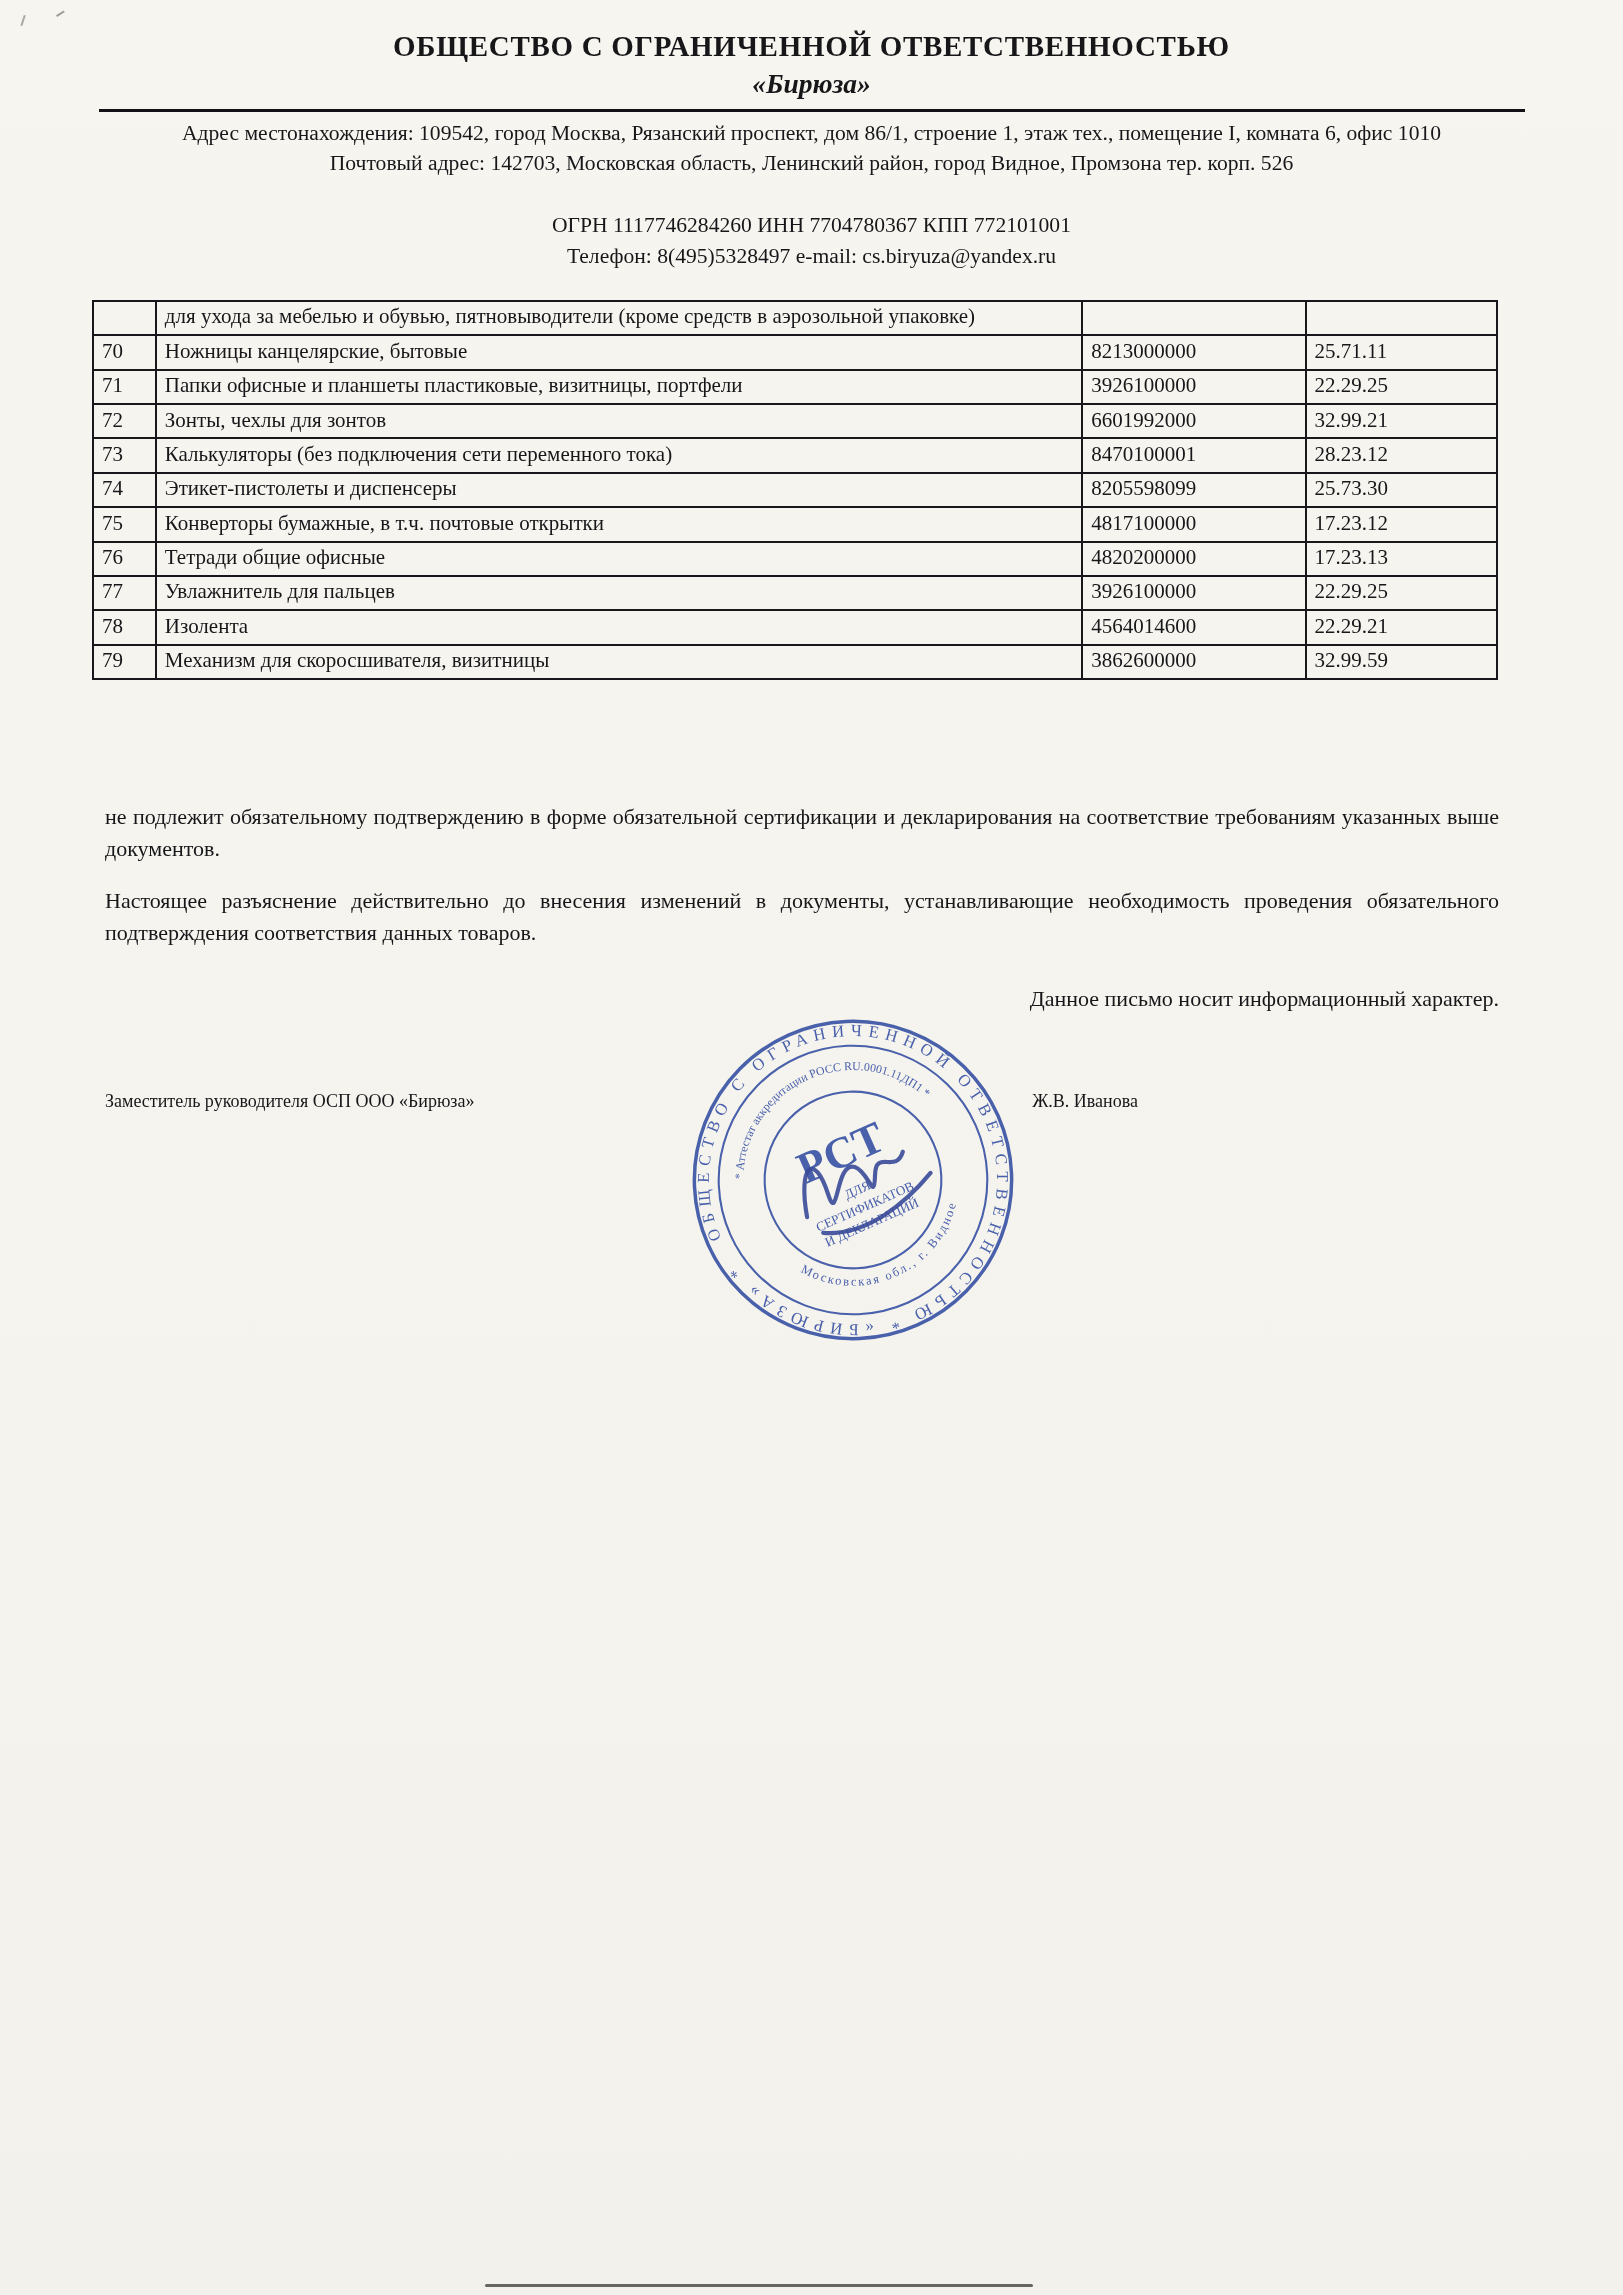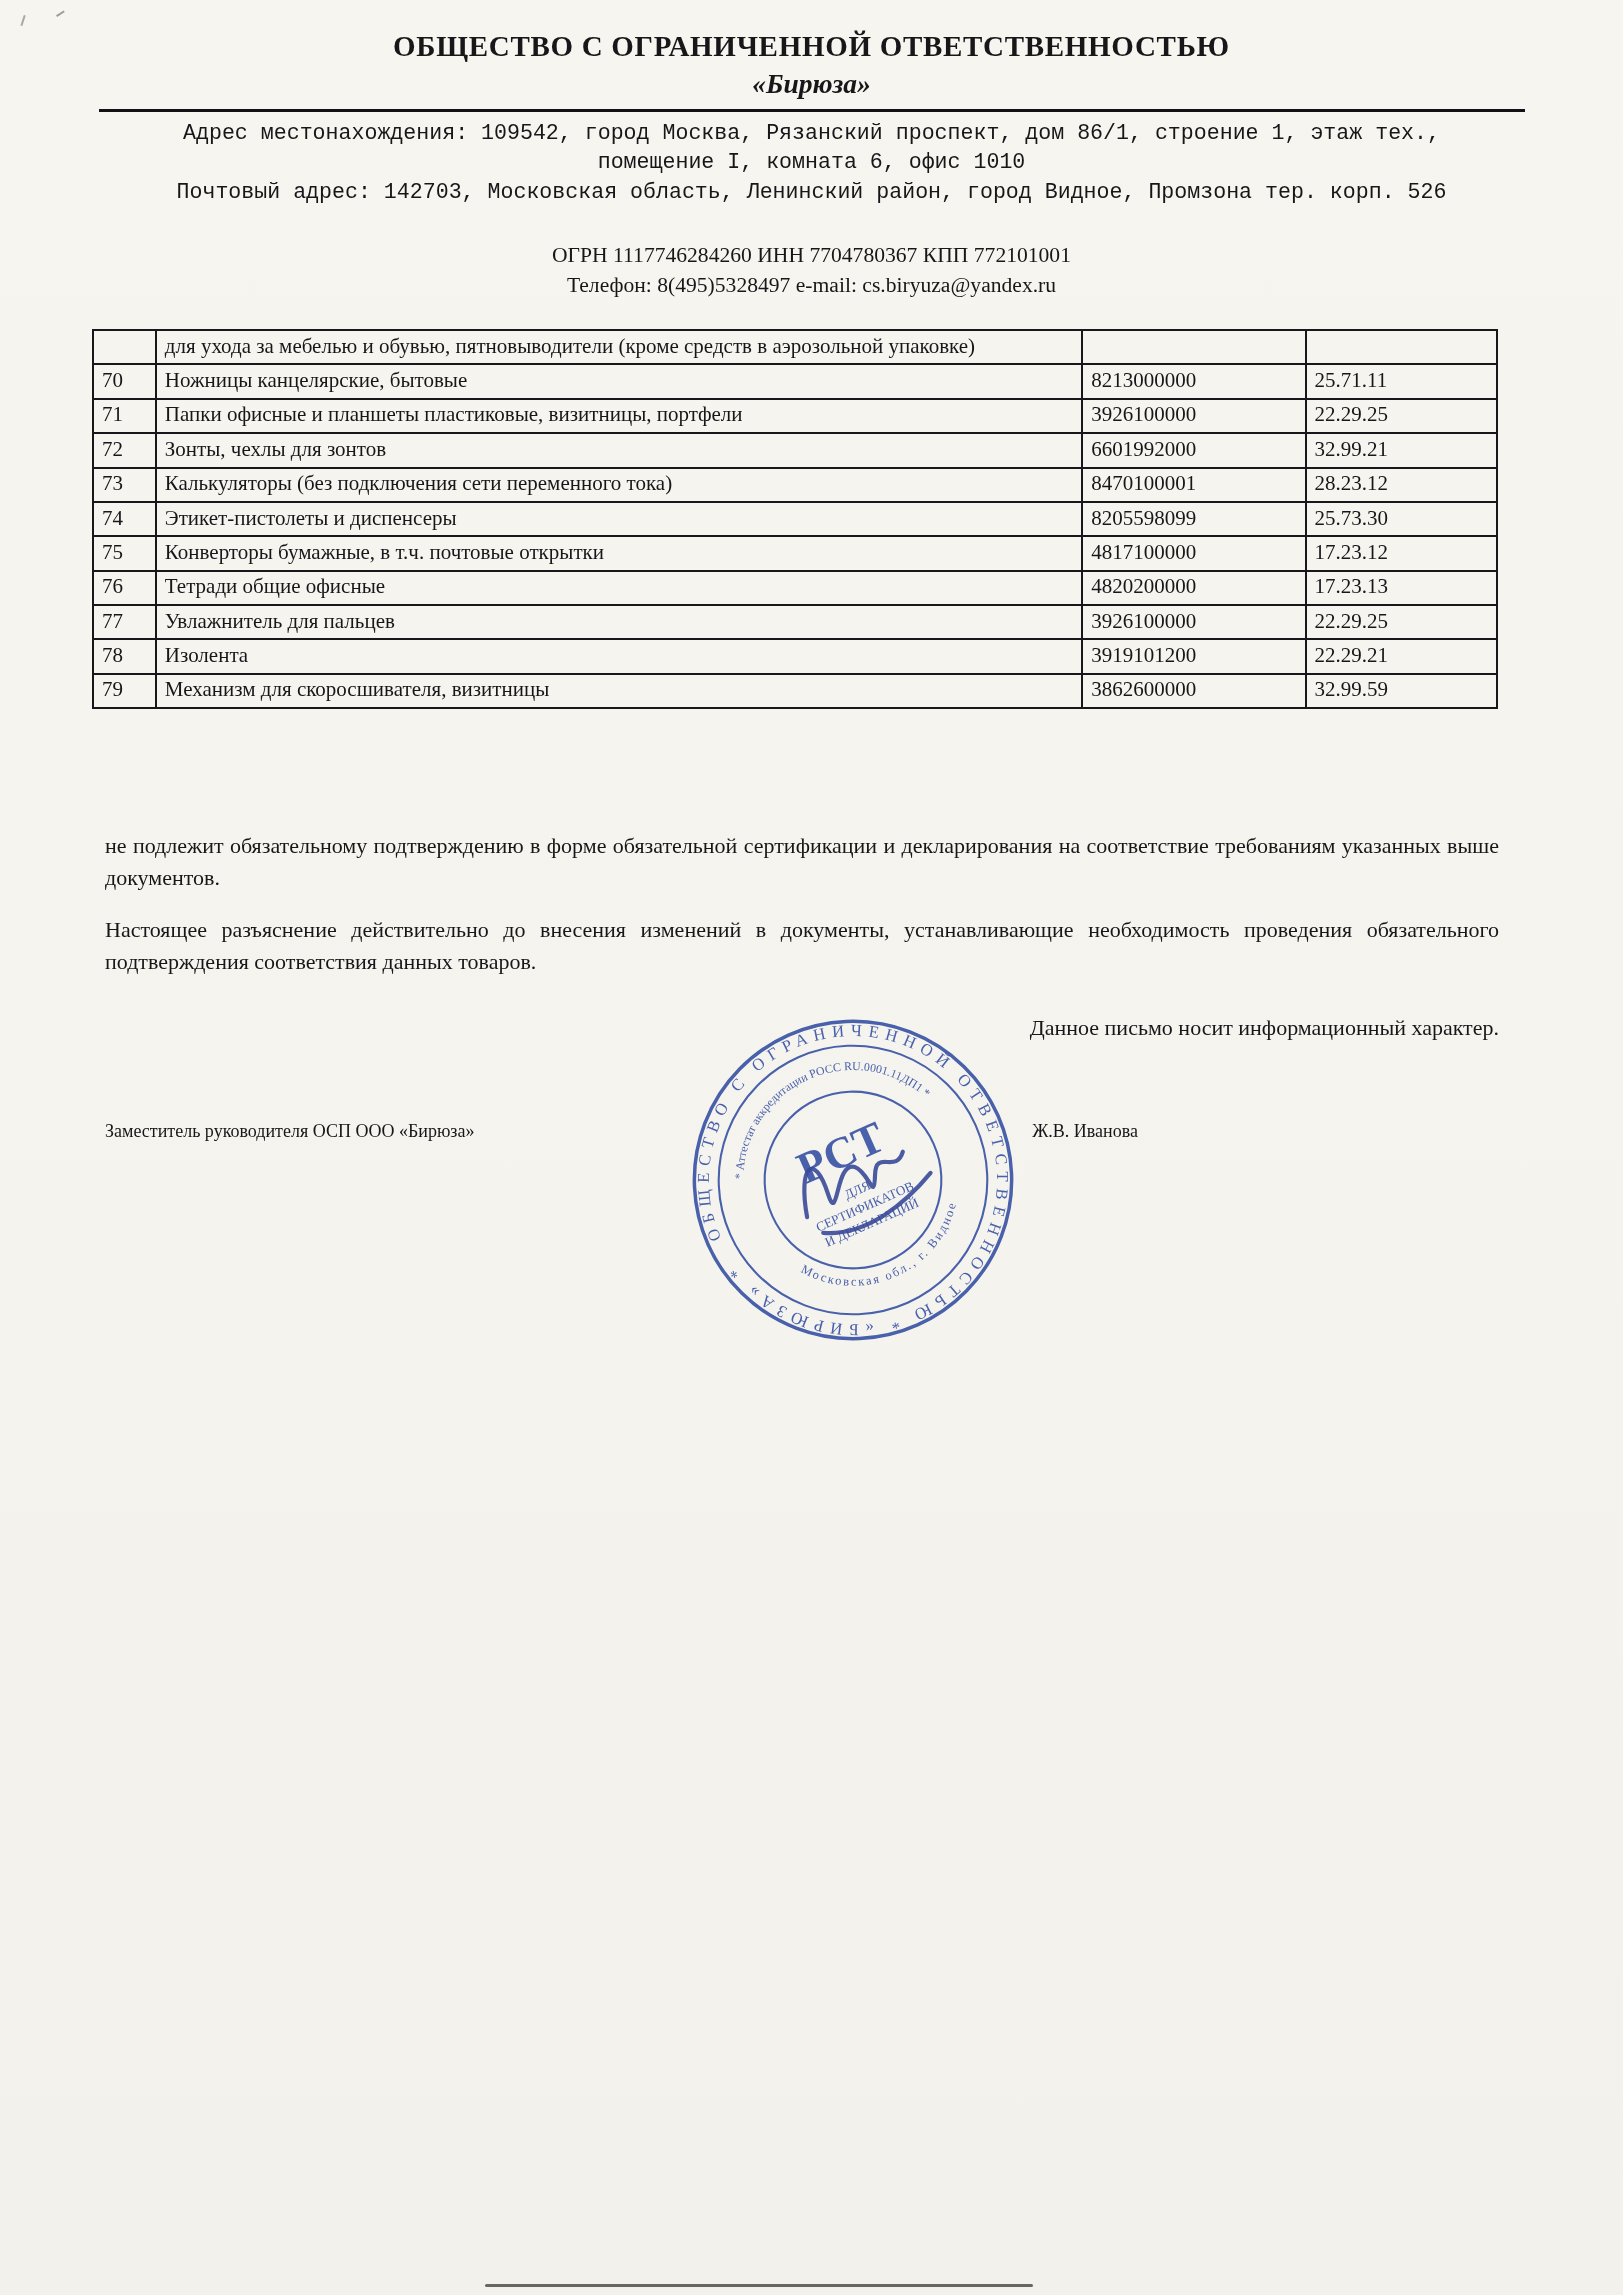--- a/index.html
+++ b/index.html
@@ -10,21 +10,21 @@
     background:linear-gradient(180deg,#f6f5f0 0%, #f4f3ee 60%, #f2f1ec 100%);
     font-family:"Liberation Serif", serif;
     color:#17171a;
     overflow:hidden;
   }
   
   .head { padding-top:30px; text-align:center; }
   .title1 { font-size:29px; font-weight:bold; letter-spacing:0.7px; }
   .title2 { font-size:27.5px; font-weight:bold; font-style:italic; margin-top:5.2px; }
   .rule   { width:1426px; margin:9.2px auto 0; border:none; border-top:3.3px solid #121216; }
-  .addr   { width:1315px; margin:6.5px auto 0; font-size:21.6px; line-height:1.35; text-align:center;font-family:Liberation Mono, monospace; }
+  .addr   { width:1315px; margin:6.5px auto 0; font-size:21.6px; line-height:1.35; text-align:center; }
   .addr div { margin-top:1.3px; }
   .regs   { margin-top:32px; font-size:21.6px; line-height:1.4; text-align:center; }
   
   table.goods {
     margin:29px 0 0 92px;
     width:1406px;
     border-collapse:collapse;
     font-size:21px;
     line-height:1.2;
   }
@@ -157,21 +157,21 @@
         <tr>
           <td class="c-num">77</td>
           <td class="c-name">Увлажнитель для пальцев</td>
           <td class="c-code">3926100000</td>
           <td class="c-okpd">22.29.25</td>
         </tr>
 
         <tr>
           <td class="c-num">78</td>
           <td class="c-name">Изолента</td>
-          <td class="c-code">3919101200</td>
+          <td class="c-code">4564014600</td>
           <td class="c-okpd">22.29.21</td>
         </tr>
 
         <tr>
           <td class="c-num">79</td>
           <td class="c-name">Механизм для скоросшивателя, визитницы</td>
           <td class="c-code">3862600000</td>
           <td class="c-okpd">32.99.59</td>
         </tr>
       </tbody>

